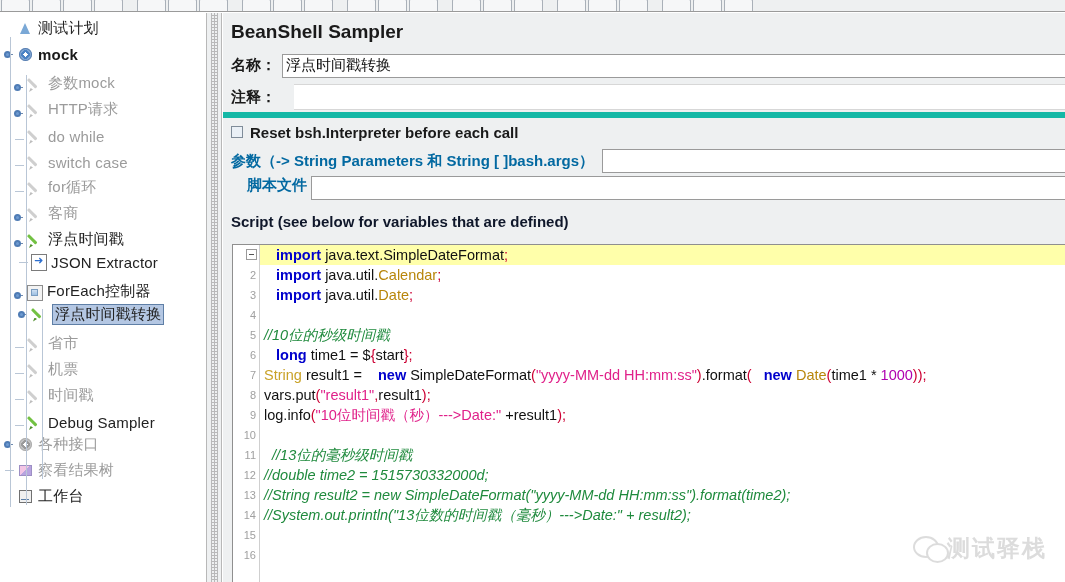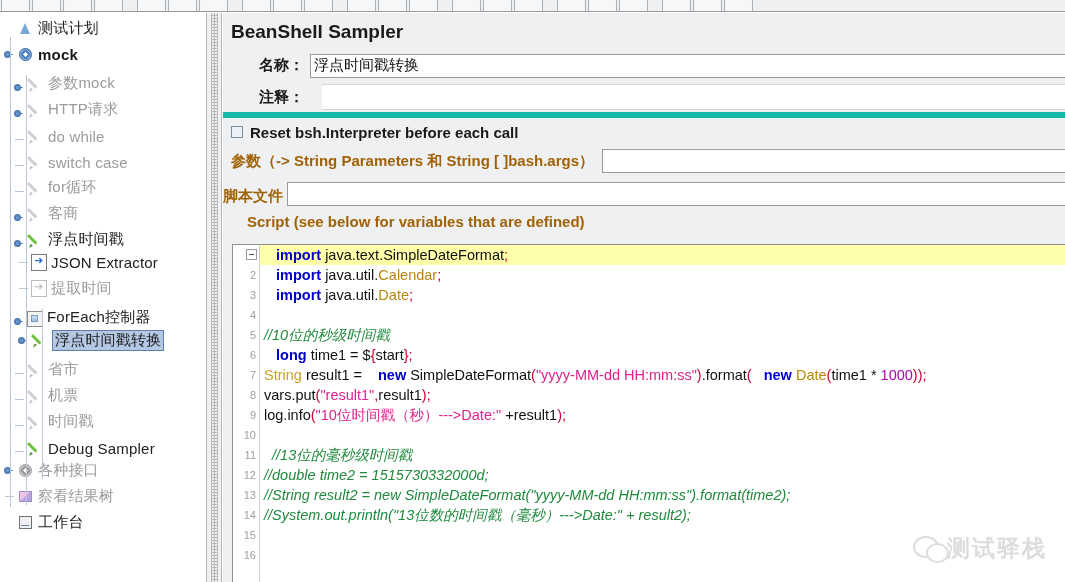--- a/index.html
+++ b/index.html
@@ -98,49 +98,49 @@
   }
 
   
   .right{
     position:absolute;left:223px;top:13px;width:842px;height:569px;
     background:#eef0f1;overflow:hidden;
   }
   .panel-title{
     font-size:19px;font-weight:bold;color:#1a1a1a;padding:8px 0 6px 8px;
   }
-  .row{display:flex;align-items:center;background:#eef0f1;padding-left:28px;}
+  .row{display:flex;align-items:center;background:#eef0f1;}
   .row-name{height:33px;}
   .row-cmt{height:30px;gap:12px;}
   .lbl-cjk{
     font-size:15px;font-weight:bold;color:#1a1a1a;
     padding:0 6px 0 8px;white-space:nowrap;
   }
   .jtext{
     flex:1;height:24px;background:#ffffff;border:1px solid #9a9a9a;
     border-right:none;box-sizing:border-box;
     font-size:15px;color:#111;padding:1px 3px;outline:none;
     font-family:"Liberation Sans","DejaVu Sans",sans-serif;
   }
   .jtext.flat{border:none;border-top:1px solid #d7d7d7;border-bottom:1px solid #d7d7d7;height:26px;background:#fff;}
 
   .chkrow{height:28px;display:flex;align-items:center;padding-left:8px;border-top:6px solid #14b8a6;}
   .chk{width:12px;height:12px;border:1px solid #7f8c99;background:#eaf0f6;margin-right:7px;box-sizing:border-box;}
   .chklabel{font-size:15px;font-weight:bold;color:#1a1a1a;}
 
   .paramrow{height:30px;display:flex;align-items:center;padding-left:8px;}
-  .paramlabel{font-size:15px;font-weight:bold;color:#a16207;white-space:nowrap;}
+  .paramlabel{font-size:15px;font-weight:bold;color:#0369a1;white-space:nowrap;}
   .param-input{flex:1;margin-left:8px;height:24px;background:#fff;border:1px solid #9a9a9a;
      border-right:none;box-sizing:border-box;outline:none;font-size:14px;padding:1px 3px;}
 
-  .filerow{height:30px;display:flex;align-items:flex-end;padding-left:0;}
+  .filerow{height:30px;display:flex;align-items:flex-start;padding-left:24px;}
   .file-input{flex:1;margin-left:4px;height:24px;background:#fff;border:1px solid #9a9a9a;
      border-right:none;box-sizing:border-box;outline:none;font-size:14px;padding:1px 3px;}
 
-  .scripthdr{font-size:15px;font-weight:bold;color:#a16207;padding:7px 0 6px 8px;margin-left:16px;}
+  .scripthdr{font-size:15px;font-weight:bold;color:#0f172a;padding:7px 0 6px 8px;}
 
   
   .editor{
     position:absolute;left:232px;top:244px;width:838px;height:338px;
     background:#ffffff;border:1px solid #8f8f8f;border-right:none;border-bottom:none;
     box-sizing:border-box;overflow:hidden;
     font-family:"Liberation Sans","DejaVu Sans",sans-serif;
   }
   .gutter{
     position:absolute;left:0;top:0;width:26px;height:338px;
@@ -259,25 +259,20 @@
         </div>
         <div class="node ind1 norm">
           <span class="handle knob"></span>
           <span class="ic ic-pencil green"></span>
           <span class="lbl">浮点时间戳</span>
         </div>
         <div class="node ind2 norm">
           <span class="handle dash"></span>
           <span class="ic ic-doc"></span>
           <span class="lbl">JSON Extractor</span>
-        </div>
-        <div class="node ind2 dim">
-          <span class="handle dash"></span>
-          <span class="ic ic-doc grey"></span>
-          <span class="lbl">提取时间</span>
         </div>
         <div class="node ind1 norm">
           <span class="handle knob"></span>
           <span class="ic ic-ctrl"></span>
           <span class="lbl">ForEach控制器</span>
         </div>
         <div class="node ind2 norm sel">
           <span class="handle knob"></span>
           <span class="ic ic-pencil green"></span>
           <span class="lbl">浮点时间戳转换</span>

